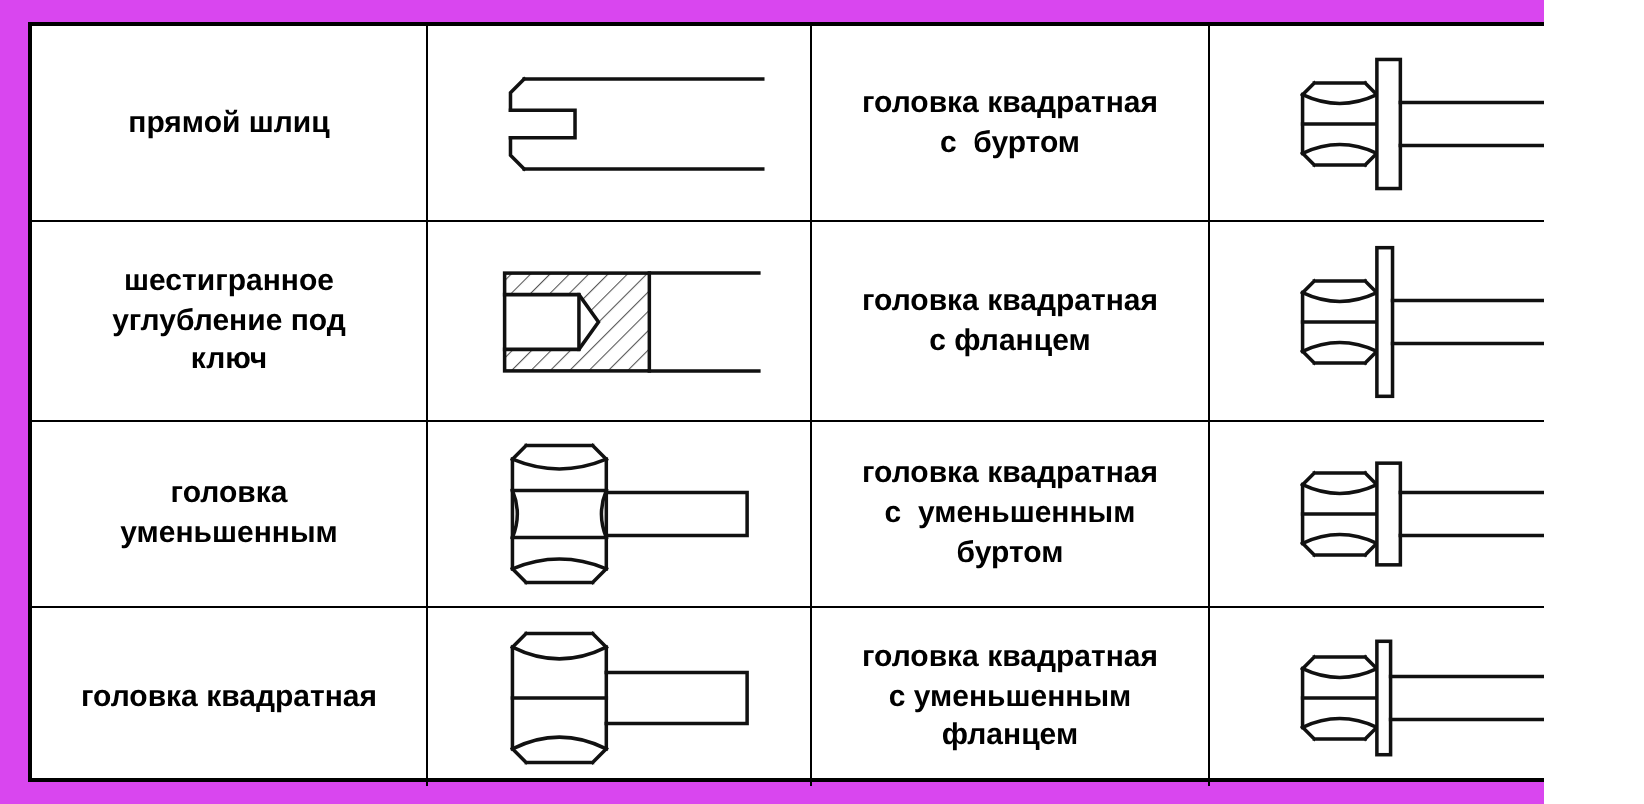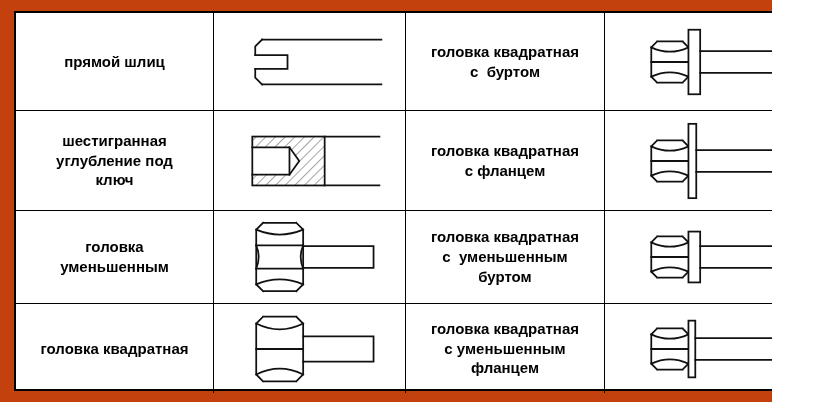--- a/index.html
+++ b/index.html
@@ -7,21 +7,21 @@
     padding: 0;
     background: #ffffff;
     width: 822px;
     height: 402px;
     font-family: "Liberation Sans", "DejaVu Sans", sans-serif;
   }
   .page {
     position: relative;
     width: 772px;
     height: 402px;
-    background: #c2410c;
+    background: #d946ef;
     overflow: hidden;
   }
   .fastener-table {
     position: absolute;
     left: 14px;
     top: 11px;
     width: 794px;
     height: 380px;
     display: grid;
     grid-template-columns: 198px 192px 199px 205px;
@@ -84,21 +84,21 @@
           <path d="M27,45 L65,45"></path>
           <path d="M27,30 Q46,39 65,30"></path>
           <path d="M27,60 Q46,51 65,60"></path>
           <rect x="65" y="12" width="12" height="66" fill="#ffffff"></rect>
           <path d="M77,34 L152,34 M77,56 L152,56 M152,34 L152,56"></path>
         </g>
       </svg>
     </div>
 
     <div class="cell">
-      <div class="label">шестигранная
+      <div class="label">шестигранное
 углубление под
 ключ</div>
     </div>
     <div class="cell drawing-cell">
       <svg width="176" height="88" viewBox="0 0 170 90">
         <defs>
           <pattern id="hatch" width="7" height="7" patternUnits="userSpaceOnUse" patternTransform="rotate(45)">
             <line x1="0" y1="0" x2="0" y2="7" stroke="#555555" stroke-width="1.1"></line>
           </pattern>
         </defs>

